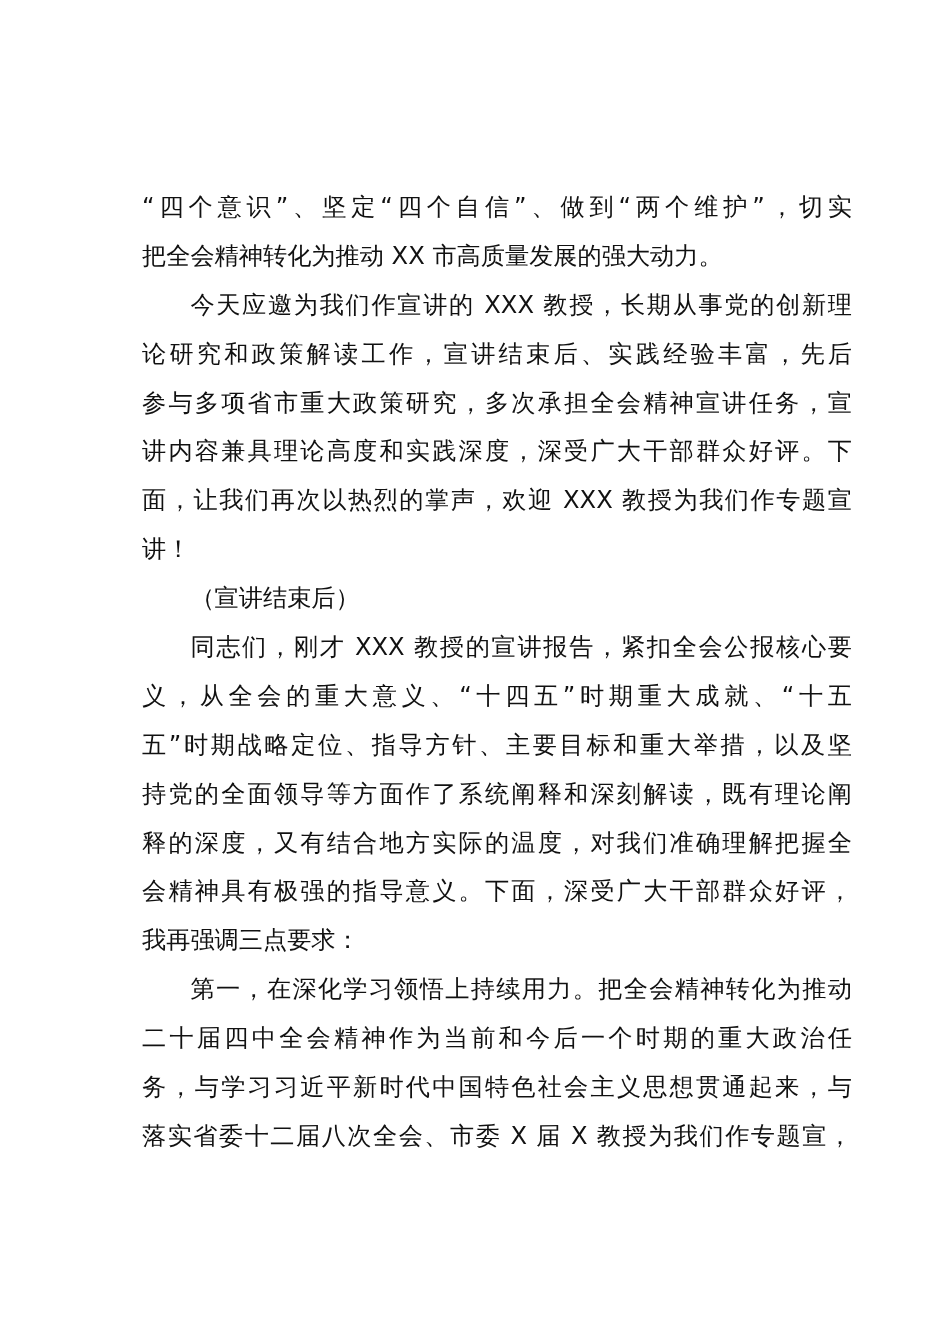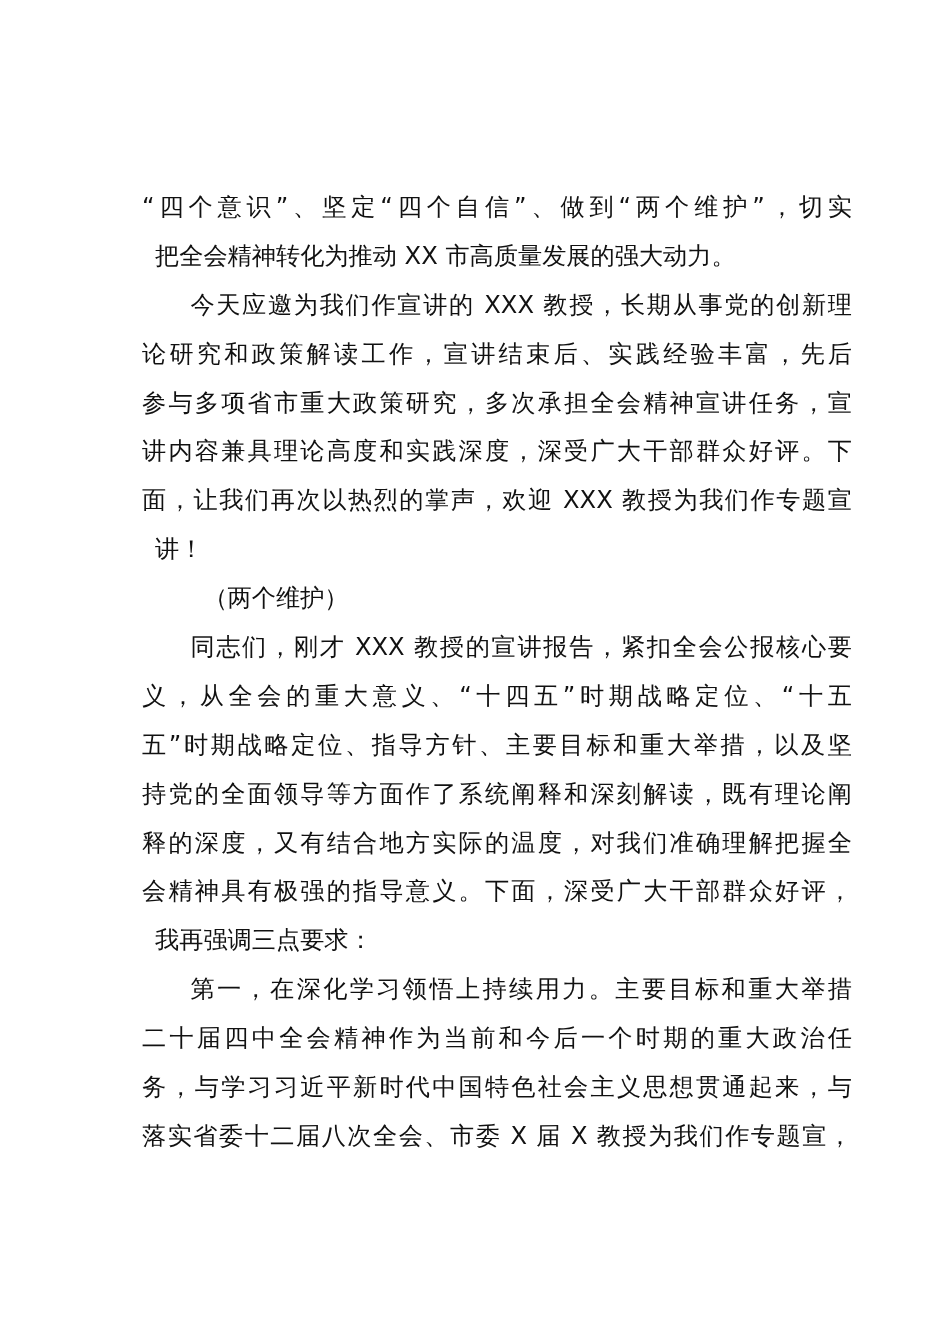--- a/index.html
+++ b/index.html
@@ -3,21 +3,21 @@
 <meta charset="utf-8">
 <style>
   html, body { margin: 0; padding: 0; background: #ffffff; }
   body { width: 950px; height: 1344px; position: relative; overflow: hidden; }
   .page {
     position: absolute; left: 142px; top: 183px; width: 710px;
     font-family: "DejaVu Sans", "Liberation Sans", sans-serif;
     font-size: 24.2px; color: #111111; line-height: 48.9px;
   }
   .line { white-space: nowrap; display: block; height: 48.9px; text-align: justify; text-align-last: justify; }
-  .line.last { text-align-last: left; margin-left: 13px; }
+  .line.last { text-align-last: left; }
   .indent { padding-left: 48.4px; }
   .bold { font-weight: normal; }
 </style>
 </head>
 <body>
 
 <div class="page">
 
   <div>
     <span class="line">“四个意识”、坚定“四个自信”、做到“两个维护”，切实</span>
@@ -27,33 +27,33 @@
   <div>
     <span class="line indent">今天应邀为我们作宣讲的 XXX 教授，长期从事党的创新理</span>
     <span class="line">论研究和政策解读工作，宣讲结束后、实践经验丰富，先后</span>
     <span class="line">参与多项省市重大政策研究，多次承担全会精神宣讲任务，宣</span>
     <span class="line">讲内容兼具理论高度和实践深度，深受广大干部群众好评。下</span>
     <span class="line">面，让我们再次以热烈的掌声，欢迎 XXX 教授为我们作专题宣</span>
     <span class="line last">讲！</span>
   </div>
 
   <div>
-    <span class="line indent last">（两个维护）</span>
+    <span class="line indent last">（宣讲结束后）</span>
   </div>
 
   <div>
     <span class="line indent">同志们，刚才 XXX 教授的宣讲报告，紧扣全会公报核心要</span>
-    <span class="line">义，从全会的重大意义、“十四五”时期战略定位、“十五</span>
+    <span class="line">义，从全会的重大意义、“十四五”时期重大成就、“十五</span>
     <span class="line">五”时期战略定位、指导方针、主要目标和重大举措，以及坚</span>
     <span class="line">持党的全面领导等方面作了系统阐释和深刻解读，既有理论阐</span>
     <span class="line">释的深度，又有结合地方实际的温度，对我们准确理解把握全</span>
     <span class="line">会精神具有极强的指导意义。下面，深受广大干部群众好评，</span>
     <span class="line last">我再强调三点要求：</span>
   </div>
 
   <div>
-    <span class="line indent"><span class="bold">第一，在深化学习领悟上持续用力。</span><span>主要目标和重大举措</span></span>
+    <span class="line indent"><span class="bold">第一，在深化学习领悟上持续用力。</span><span>把全会精神转化为推动</span></span>
     <span class="line">二十届四中全会精神作为当前和今后一个时期的重大政治任</span>
     <span class="line">务，与学习习近平新时代中国特色社会主义思想贯通起来，与</span>
     <span class="line">落实省委十二届八次全会、市委 X 届 X 教授为我们作专题宣，</span>
   </div>
 
 </div>
 
 </body></html>

